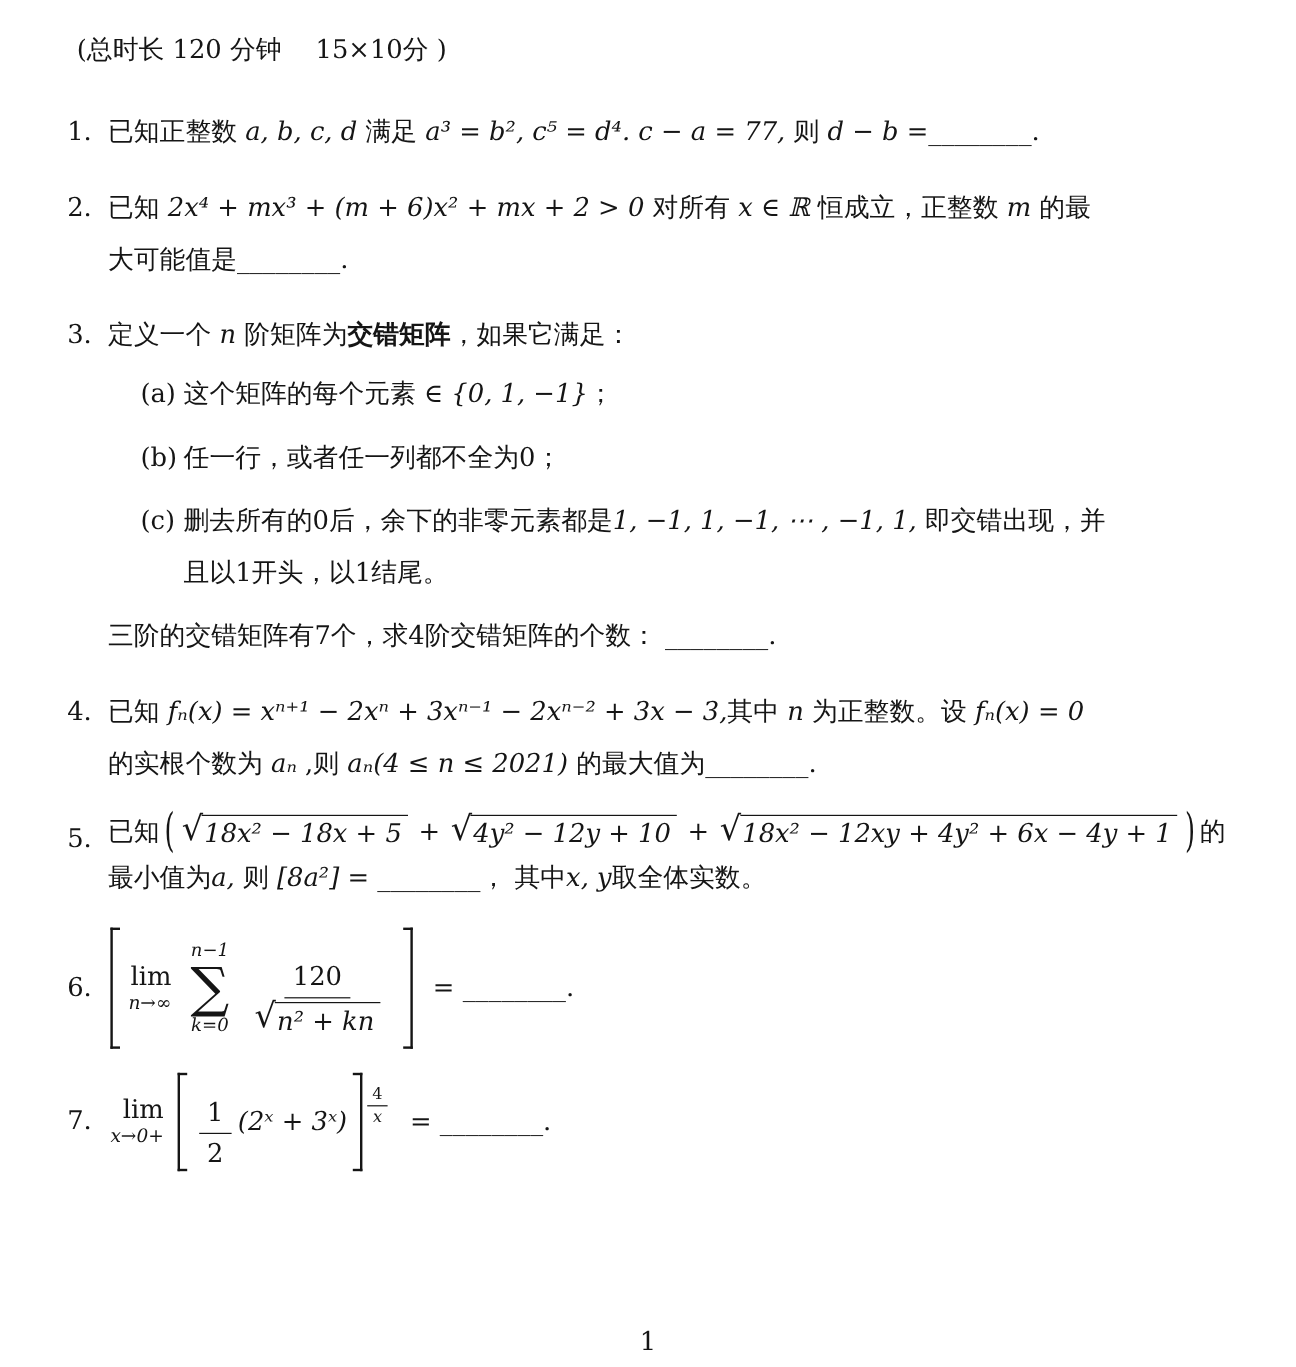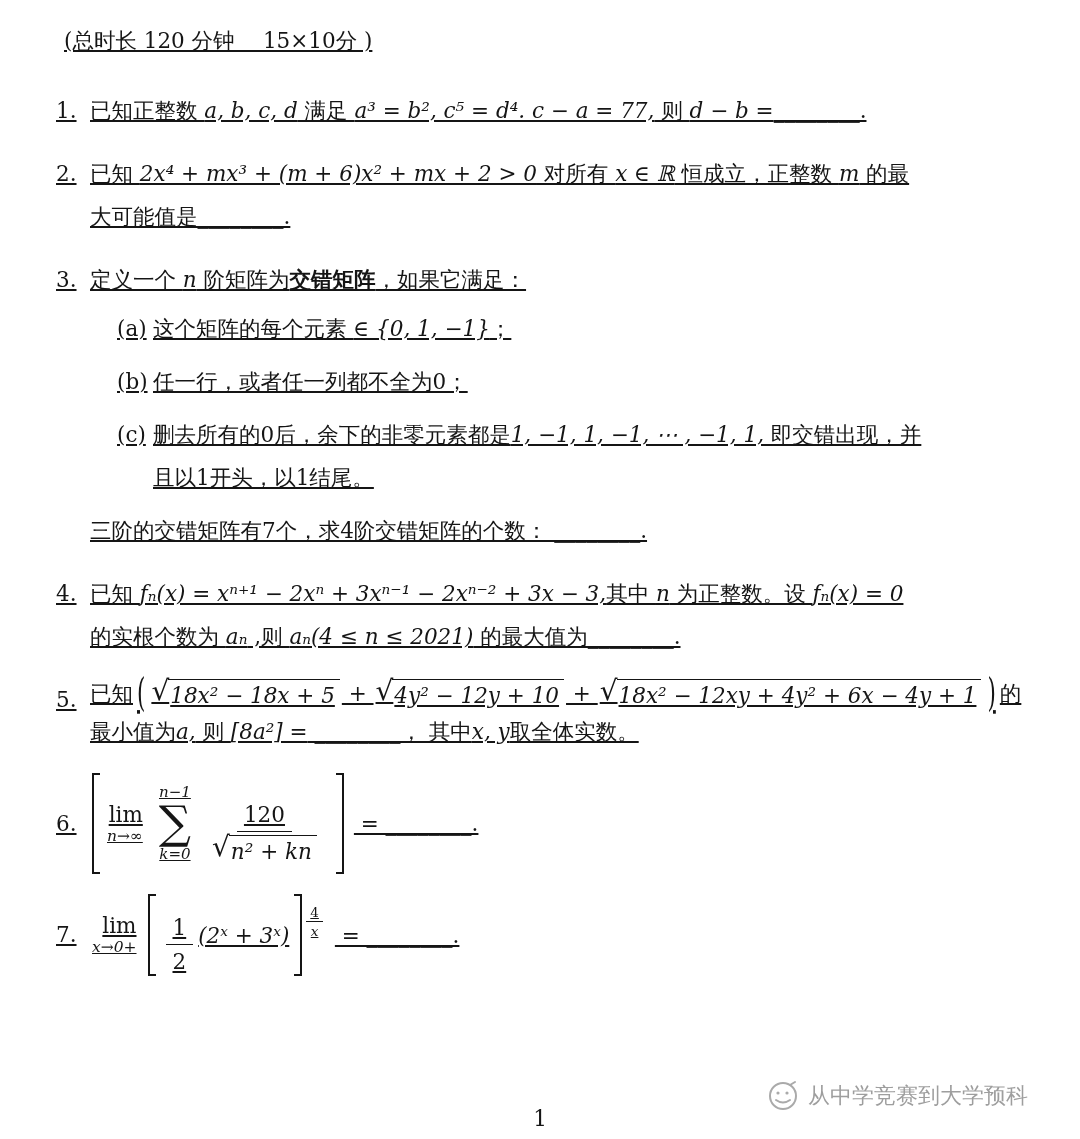--- a/index.html
+++ b/index.html
@@ -5,21 +5,20 @@
   * { box-sizing: border-box; }
   html,body { margin:0; padding:0; background:#ffffff; }
   .page {
     position: relative;
     width: 1080px; height: 1139px;
     background: #ffffff;
     color: #151515;
     font-family: "DejaVu Serif", "Liberation Serif", serif;
     font-size: 21.5px;
     overflow: hidden;
-    text-decoration: underline;
   }
   .header { padding: 26px 0 0 64px; }
   .problems { padding: 34px 46px 0 56px; }
   .item { display: flex; margin-bottom: 20px; }
   .item.vcenter { align-items: center; }
   .num { flex: none; width: 34px; line-height: 2.0; }
   .item.vcenter .num { line-height: 1.2; }
   .body { flex: 1; line-height: 2.0; }
   .body.center { display: flex; align-items: center; line-height: 1.35; }
   .line { }
@@ -190,26 +189,16 @@
         <span class="frac expfrac">
           <span class="fracnum">4</span>
           <span class="fracden seg-m">x</span>
         </span>
         <span class="tail"> = ________.</span>
       </div>
     </div>
 
   </div>
 
-  <div class="watermark">
-    <svg width="34" height="34" viewBox="0 0 34 34">
-      <circle cx="17" cy="17" r="13" fill="none" stroke="#aaaaaa" stroke-width="2"></circle>
-      <circle cx="12" cy="14" r="1.6" fill="#aaaaaa"></circle>
-      <circle cx="21" cy="14" r="1.6" fill="#aaaaaa"></circle>
-      <path d="M10 21 q7 5 14 0" fill="none" stroke="#aaaaaa" stroke-width="2" stroke-linecap="round"></path>
-      <path d="M24 6 l5 -3" stroke="#aaaaaa" stroke-width="2" stroke-linecap="round"></path>
-    </svg>
-    <span>从中学竞赛到大学预科</span>
-  </div>
 
   <div class="pagenum">1</div>
 
 </div>
 
 </body></html>

